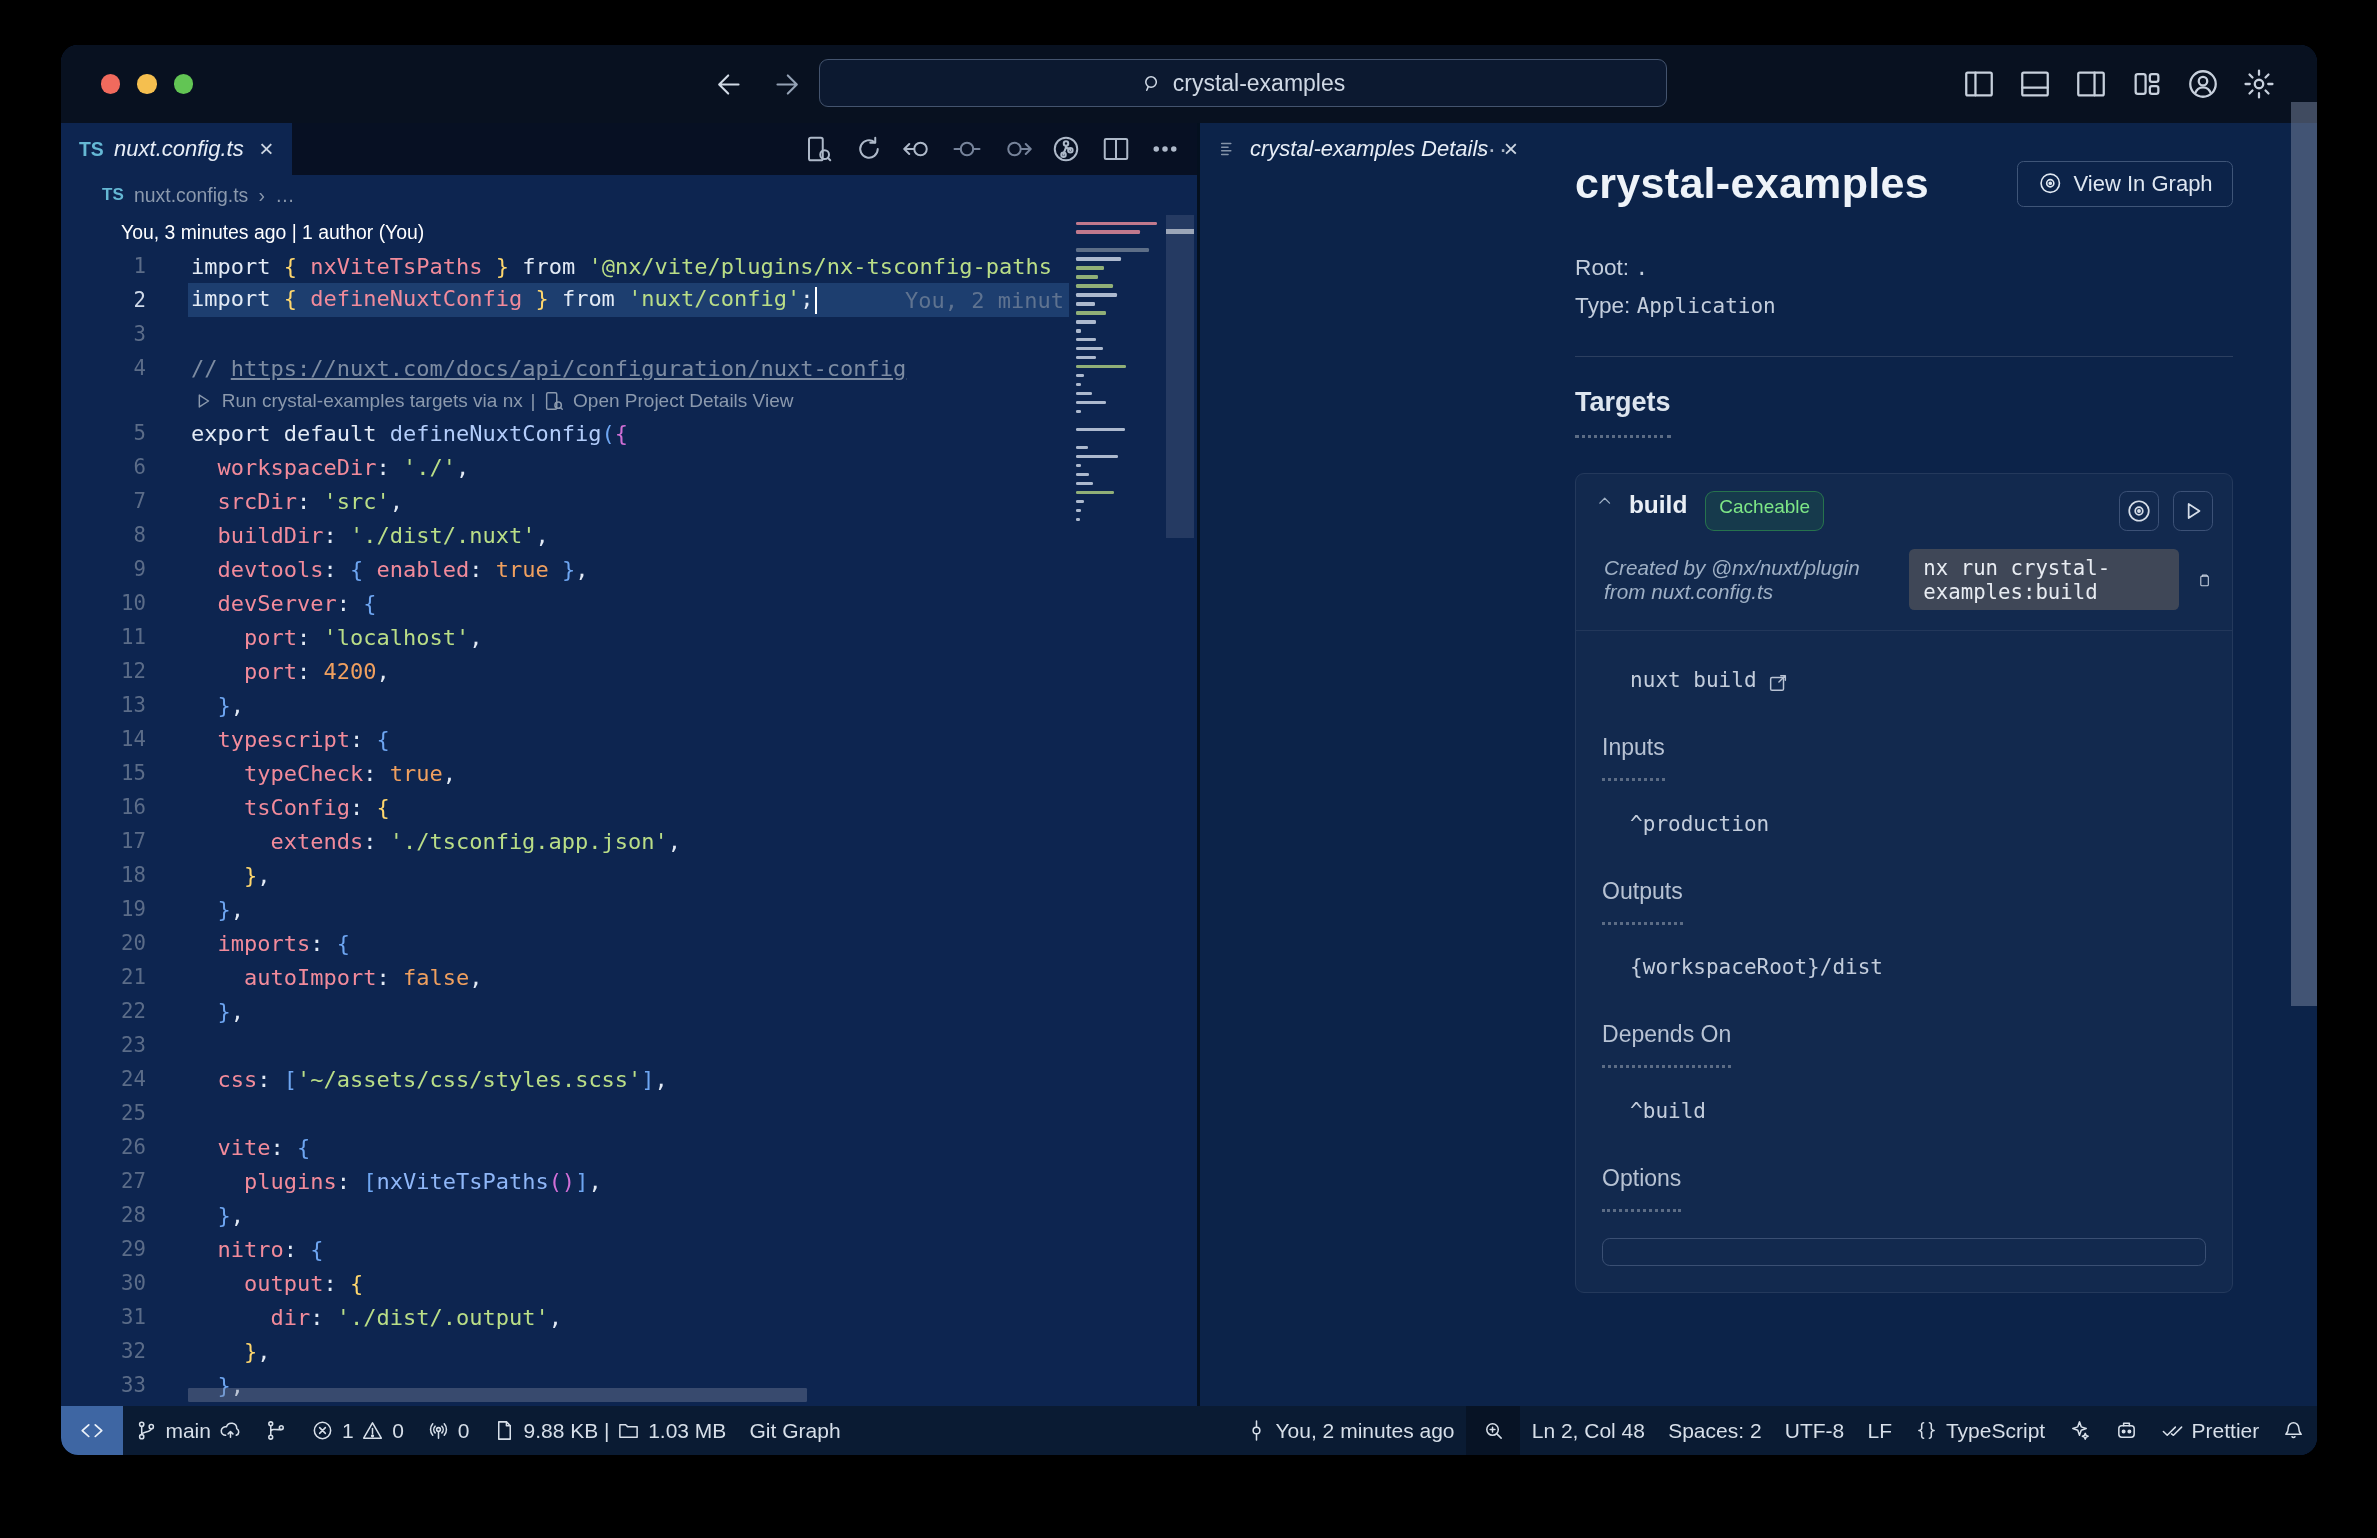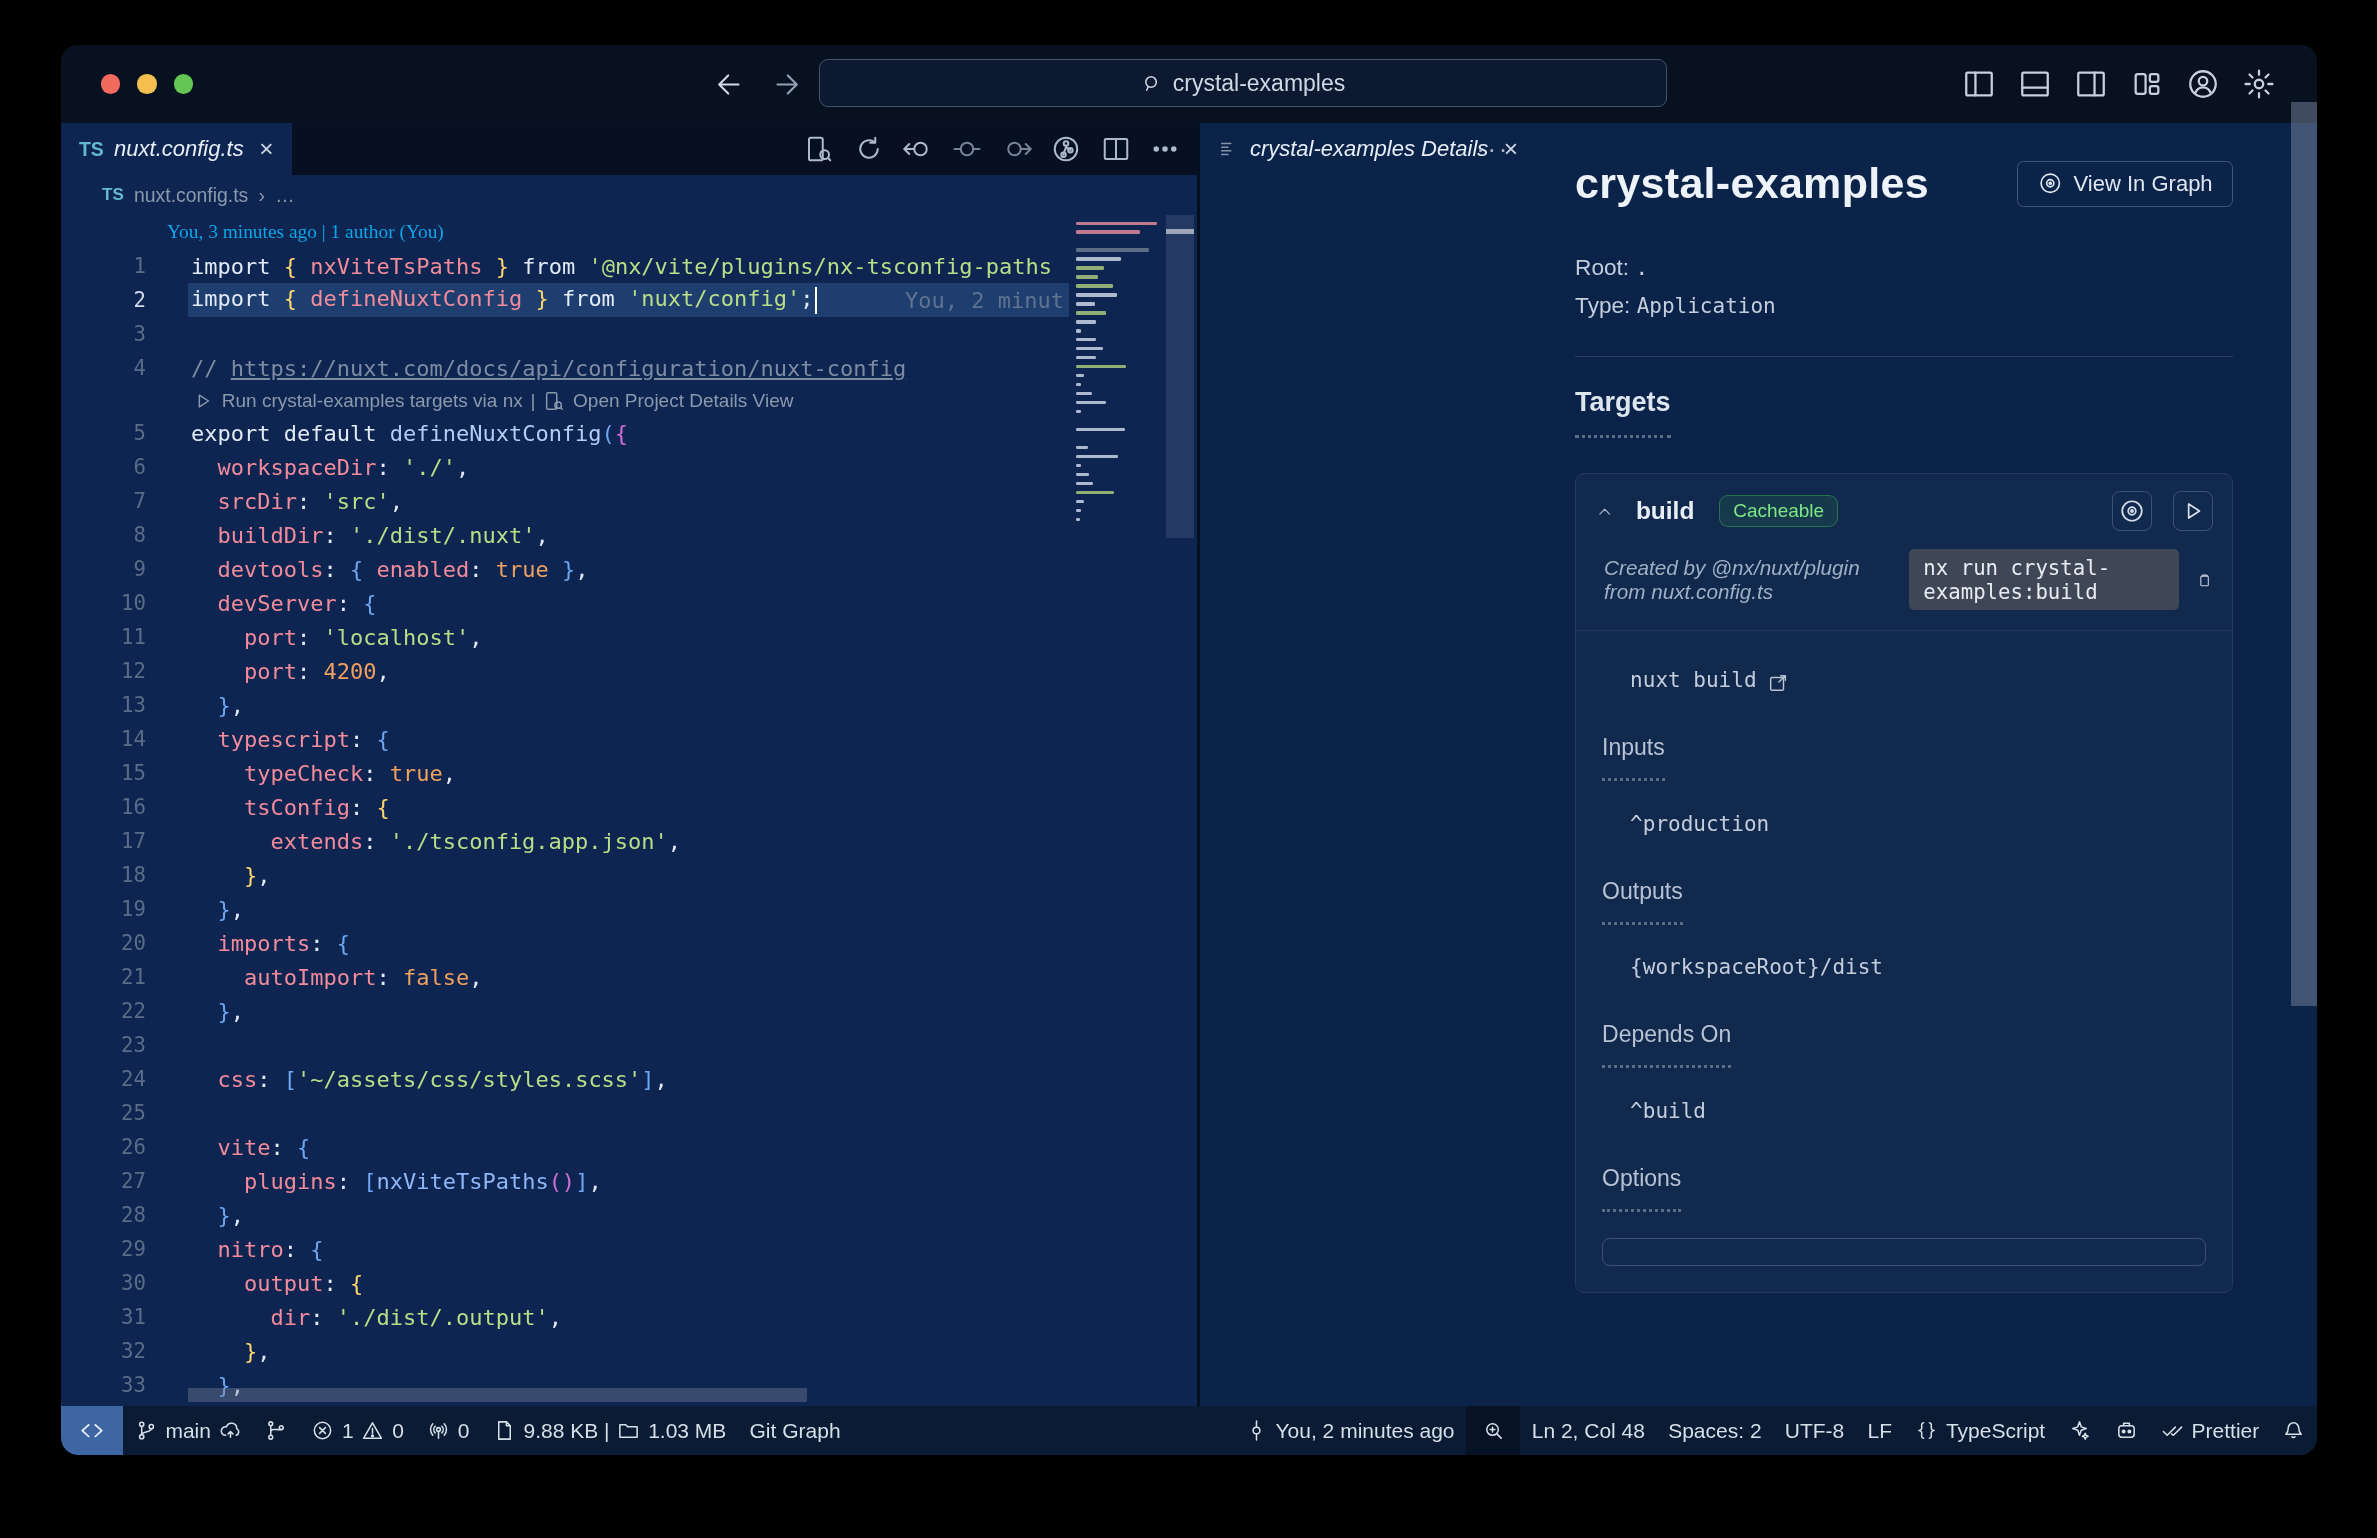--- a/index.html
+++ b/index.html
@@ -46,21 +46,21 @@
   .editor{flex:1;position:relative;overflow:hidden;font-family:"DejaVu Sans Mono",monospace;font-size:22px}
   .rows{position:absolute;inset:0 0 0 0}
   .row{height:34px;display:flex;align-items:center;position:relative;white-space:pre}
   .row .ln{width:85px;text-align:right;color:var(--gutter);flex:none;font-size:20.7px}
   .row .gap{width:45px;flex:none}
   .row .code{position:relative;z-index:2}
   .row.sel .ln{color:#cfd9e8}
   .selband{position:absolute;left:127px;width:882px;top:0;bottom:0;background:var(--sel);z-index:1}
   .cursor{display:inline-block;width:2.6px;height:27px;background:#fff;vertical-align:middle;margin-left:1.3px}
   .ghost{position:absolute;left:844px;top:0;height:34px;display:flex;align-items:center;color:#5f7390;z-index:2}
-  .blame{height:34px;display:flex;align-items:center;padding-left:106px;color:#0ea5e9;font-size:19.4px;font-family:Liberation Serif, serif}
+  .blame{height:34px;display:flex;align-items:center;padding-left:60px;color:#ffffff;font-size:19.4px;font-family:Liberation Sans, sans-serif}
   .lens{height:31px;display:flex;align-items:center;padding-left:131px;color:#8b99ad;font-size:19px;font-family:"Liberation Sans",sans-serif;gap:7.8px}
   .lens .ic{width:22px;height:22px}
   .ind{display:inline-block;width:2ch;border-left:0.6px solid rgba(125,160,210,.22)}
   .c-w{color:var(--cw)}.c-y{color:var(--cy)}.c-p{color:var(--cp)}.c-g{color:var(--cg)}.c-b{color:var(--cb)}.c-m{color:var(--cm)}.c-o{color:var(--co)}.c-d{color:var(--cd)}.c-f{color:var(--cf)}.c-c{color:var(--cc)}.c-u{color:var(--cc);text-decoration:underline}
   .minimap{position:absolute;top:0;right:34px;width:94px;bottom:0;background:var(--editor-bg);z-index:3;padding-top:6.5px}
   .mm-line{height:3.2px;border-radius:1.3px;margin:0 5.2px 5.8px 6.5px}
   .vscroll{position:absolute;top:0;right:2.6px;width:28px;bottom:0;z-index:4}
   .vthumb{position:absolute;top:0;left:0;right:0;height:323px;background:rgba(110,125,150,.25)}
   .vmark{position:absolute;top:14px;left:0;right:0;height:5.2px;background:rgba(255,255,255,.55)}
   .hscroll{position:absolute;bottom:3.9px;left:127px;width:619px;height:14px;background:rgba(125,138,160,.38);z-index:5;border-radius:1.3px}
@@ -69,21 +69,21 @@
   .dt-head{margin-top:36px;display:flex;align-items:center;justify-content:space-between}
   .dt-title{font-size:43px;font-weight:bold;color:#eef3f9;letter-spacing:0.3px}
   .graph-btn{display:flex;align-items:center;gap:11.6px;border:1.3px solid #3f5578;border-radius:6.5px;padding:9px 19.4px;color:#dfe7f1;font-size:22px}
   .graph-btn .ic{width:24.5px;height:24.5px}
   .meta{margin-top:41px;color:#c3cddc;font-size:22.6px;line-height:37px}
   .meta .mono{font-family:"DejaVu Sans Mono",monospace;font-size:21px}
   .dt-div{height:1.3px;background:#2c3f60;margin-top:31px}
   .sec-h{font-size:27px;font-weight:bold;color:#dde5ef;margin-top:30px}
   .dotted{display:inline-block;border-bottom:3.2px dotted #5c6c85;padding-bottom:17px}
   .card{margin-top:35px;background:var(--card-bg);border:0.6px solid var(--card-border);border-radius:9px;overflow:hidden}
-  .card-head{display:flex;align-items:center;gap:21px;padding:17px 19.4px 6.5px 19.4px}
+  .card-head{display:flex;gap:14px;padding:17px 19.4px 6.5px 19.4px}
   .chev{color:#9fb0c5;width:19.4px;height:19.4px}
   .build-name{font-size:24.5px;font-weight:bold;color:#e9eef5}
   .badge{margin-left:3.9px;color:#7ee787;background:rgba(46,160,67,.15);border:1.3px solid rgba(63,185,80,.45);border-radius:9px;padding:3.9px 13px;font-size:19px}
   .card-head .spacer{flex:1}
   .icon-btn{width:40px;height:40px;border:1.3px solid #3c5176;border-radius:7.8px;display:flex;align-items:center;justify-content:center;color:#d5dde8}
   .icon-btn .ic{width:26px;height:26px}
   .card-sub{display:flex;align-items:center;gap:17px;padding:11.6px 19.4px 19.4px 28px}
   .created{font-style:italic;color:#9fb0c5;font-size:20.7px}
   .chip{font-family:"DejaVu Sans Mono",monospace;font-size:20.7px;color:#e8ecf2;background:#3f4757;border-radius:5.2px;padding:6.5px 14px}
   .copy-ic{width:24.5px;height:24.5px;color:#c3cddc}

